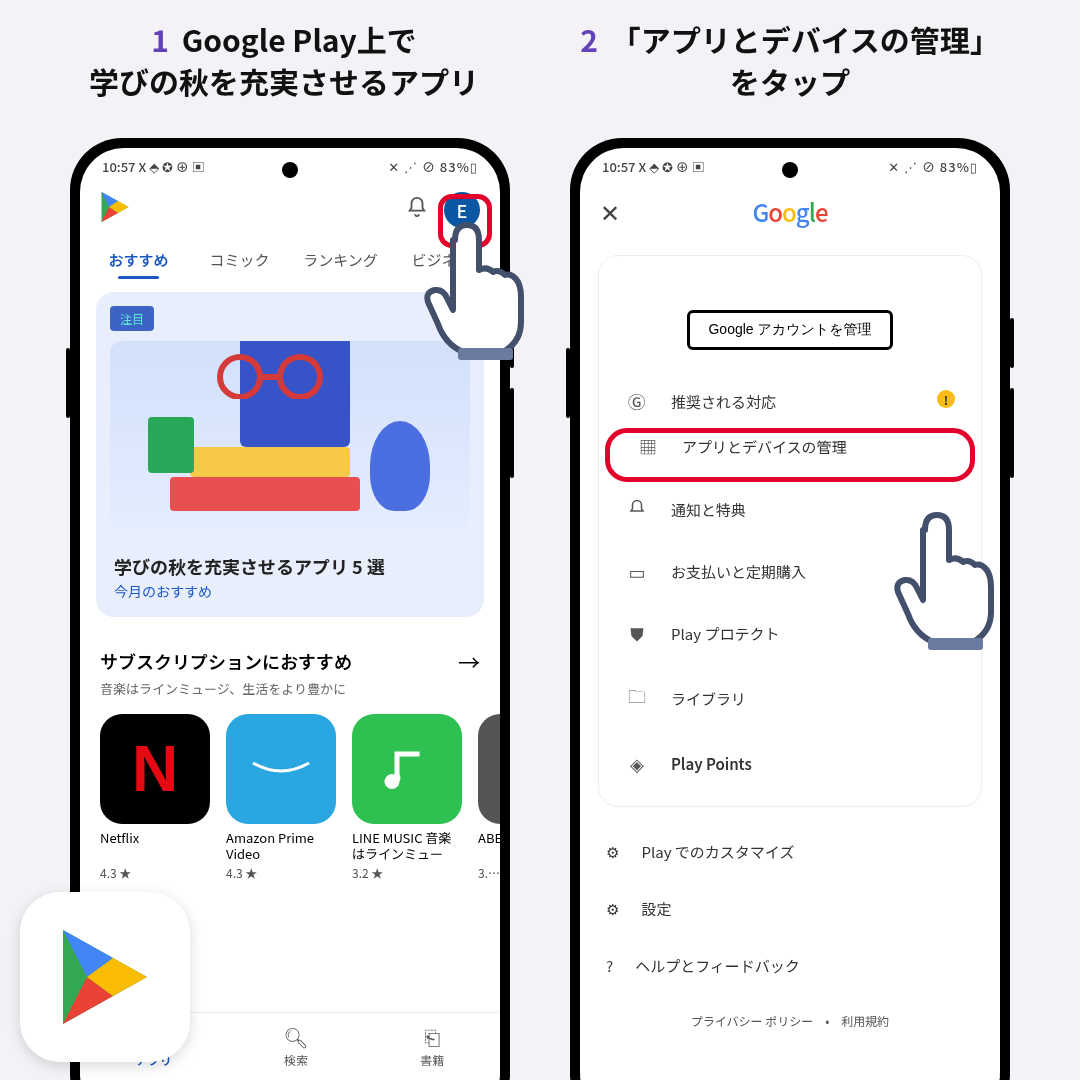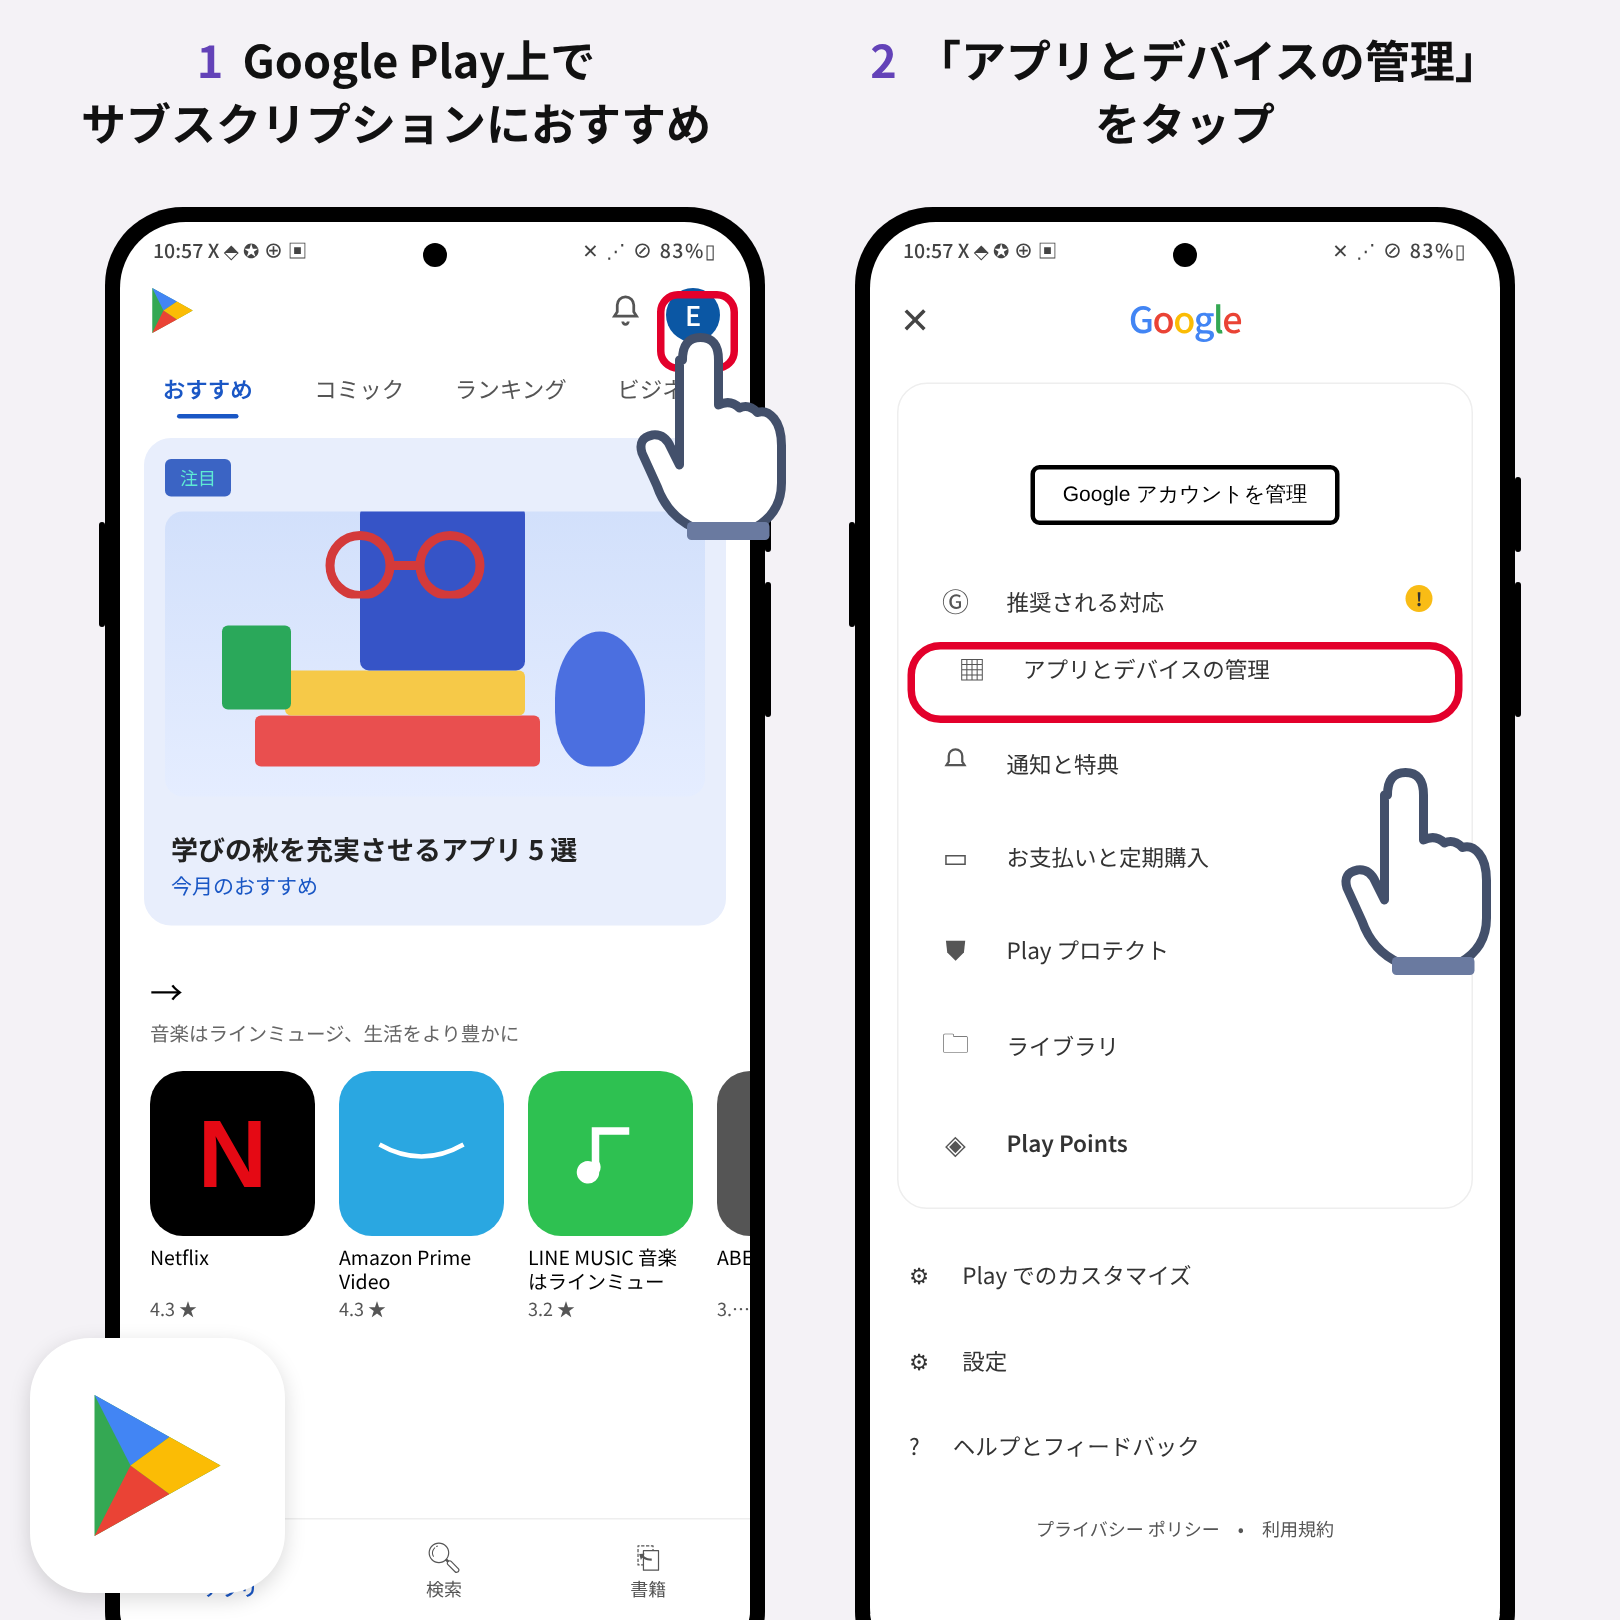--- a/index.html
+++ b/index.html
@@ -15,21 +15,21 @@
     position: absolute;
     top: 18px;
     width: 500px;
     text-align: center;
     font-size: 30px;
     font-weight: 700;
     line-height: 1.4;
     color: #111;
   }
   .step-header .num { color: #6342b8; margin-right: 6px; }
-  #step1-header { left: 14px; }
+  #step1-header { left: 34px; }
   #step2-header { left: 540px; }
 
   .phone {
     position: absolute;
     top: 138px;
     width: 440px;
     height: 988px;
     background: #000;
     border-radius: 52px;
     padding: 10px;
@@ -189,21 +189,21 @@
 
   
   .fi-book { position:absolute; border-radius:4px; }
 </style>
 </head>
 <body>
 
 <div id="step1-header" class="step-header">
   <span class="num">1</span>
   <span>Google Play上で</span><br>
-  <span>サブスクリプションにおすすめ</span>
+  <span>学びの秋を充実させるアプリ</span>
 </div>
 <div id="step2-header" class="step-header">
   <span class="num">2</span>
   <span>「アプリとデバイスの管理」</span><br>
   <span>をタップ</span>
 </div>
 
 <div class="phone" id="phone1">
   <div class="side-btn side-l" style="top:210px"></div>
   <div class="side-btn side-r1"></div>
@@ -259,20 +259,21 @@
             <circle cx="30" cy="28" r="20" fill="none" stroke="#d43a3a" stroke-width="6"></circle>
             <circle cx="90" cy="28" r="20" fill="none" stroke="#d43a3a" stroke-width="6"></circle>
             <line x1="50" y1="28" x2="70" y2="28" stroke="#d43a3a" stroke-width="6"></line>
           </svg>
       </div>
       <div class="feature-title">学びの秋を充実させるアプリ 5 選</div>
       <div class="feature-sub">今月のおすすめ</div>
     </div>
 
     <div class="section-row">
+      <div class="section-title">サブスクリプションにおすすめ</div>
       <div class="arrow-r">→</div>
     </div>
     <div class="section-sub">音楽はラインミュージ、生活をより豊かに</div>
 
     <div class="app-row">
       <div class="app-item">
         <div class="app-icon icon-netflix">N</div>
         <div class="app-name">Netflix</div>
         <div class="app-rating">4.3 ★</div>
       </div>

